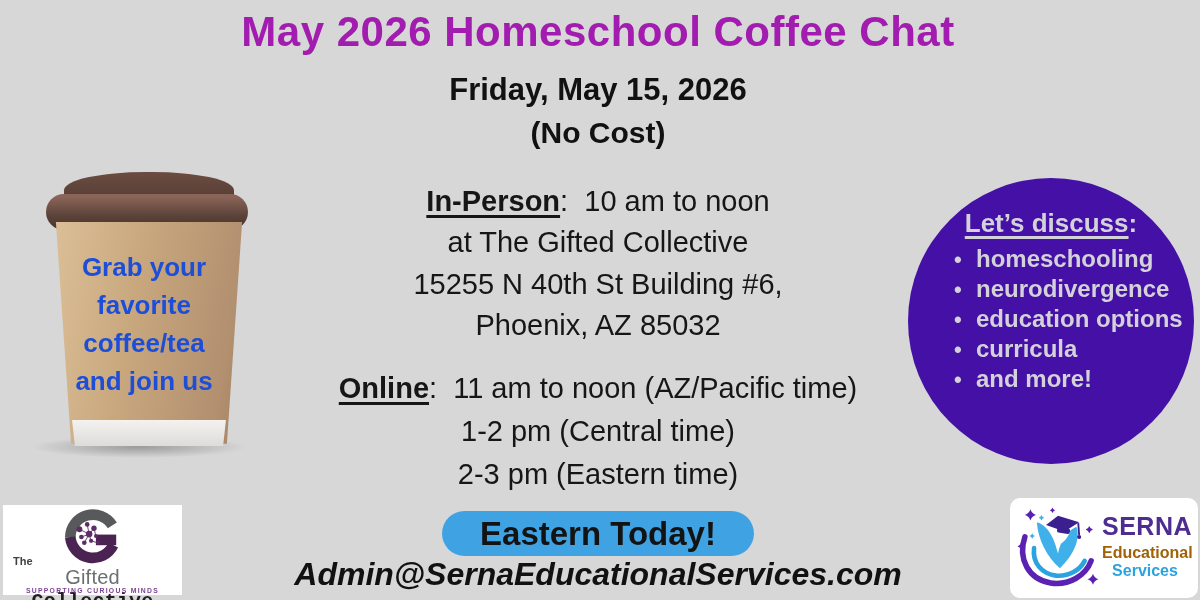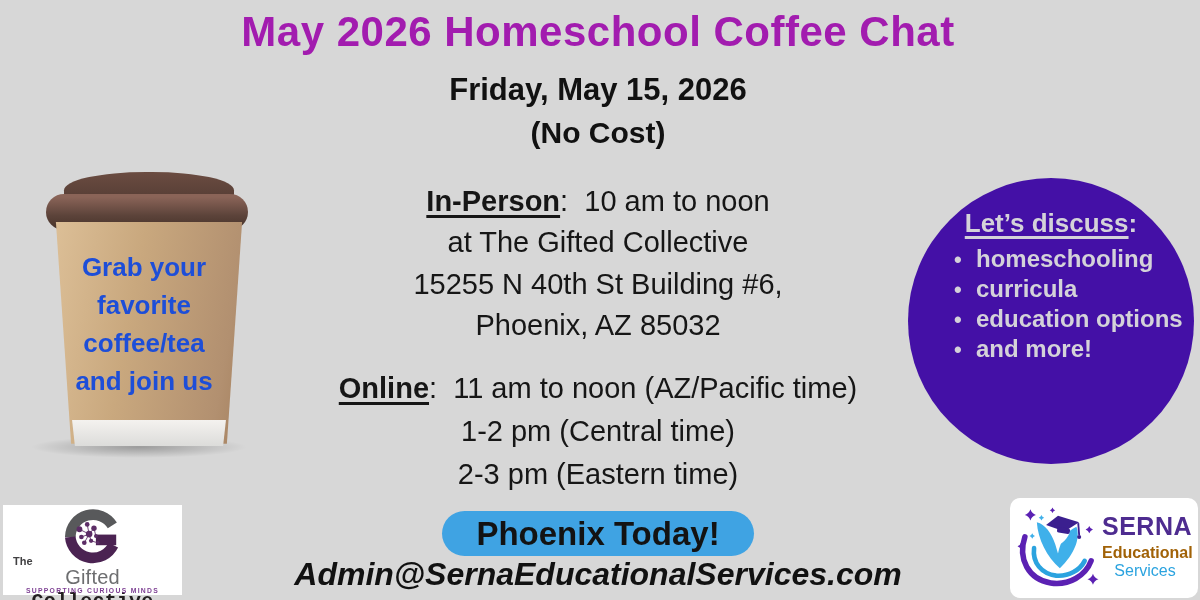--- a/index.html
+++ b/index.html
@@ -52,21 +52,21 @@
   .gc-name .g1 { color:#6d6e70; font-weight:500; }
   .gc-name .g2 { color:#231f20; font-weight:800;font-family:Liberation Mono, monospace; }
   .gc-tag { position:absolute; left:0; top:82px; width:100%; text-align:center; font-size:6.8px; font-weight:bold; letter-spacing:1.3px; color:#7d3f93; }
 
   
   .sn-box { left:1010px; top:498px; width:188px; height:100px; background:#ffffff; border-radius:10px; }
   .sn-mark { position:absolute; left:2px; top:4px; }
   .sn-text { position:absolute; left:92px; top:14px; width:92px; }
   .sn-name { font-size:25px; font-weight:800; color:#4e2c90; letter-spacing:0.5px; }
   .sn-l1 { font-size:16px; font-weight:800; color:#a16207; margin-top:3px; }
-  .sn-l2 { font-size:16px; font-weight:400; color:#2ba3df; text-align:center; width:86px; }
+  .sn-l2 { font-size:16px; font-weight:700; color:#2ba3df; text-align:center; width:86px; }
 </style>
 </head>
 <body>
 
 <div class="abs ctr title">May 2026 Homeschool Coffee Chat</div>
 <div class="abs ctr date">Friday, May 15, 2026</div>
 <div class="abs ctr cost">(No Cost)</div>
 
 <div class="abs cup">
   <div class="abs cup-shadow"></div>
@@ -88,28 +88,29 @@
 <div class="abs ctr bodyline" style="top:309px">Phoenix, AZ 85032</div>
 
 <div class="abs ctr bodyline pre" style="top:372px"><span class="lbl">Online</span><span>:  </span><span>11 am to noon (AZ/Pacific time)</span></div>
 <div class="abs ctr bodyline" style="top:415px">1-2 pm (Central time)</div>
 <div class="abs ctr bodyline" style="top:458px">2-3 pm (Eastern time)</div>
 
 <div class="abs circle">
   <div class="circle-head"><span class="u">Let’s discuss</span><span>:</span></div>
   <ul class="circle-list">
     <li><span class="dot">•</span><span>homeschooling</span></li>
+    <li><span class="dot">•</span><span>neurodivergence</span></li>
+    <li><span class="dot">•</span><span>education options</span></li>
     <li><span class="dot">•</span><span>curricula</span></li>
-    <li><span class="dot">•</span><span>education options</span></li>
     <li><span class="dot">•</span><span>and more!</span></li>
   </ul>
 </div>
 
 <div class="abs pill">
-  <span>Phoenix Today!</span>
+  <span>Eastern Today!</span>
 </div>
 <div class="abs ctr email">Admin@SernaEducationalServices.com</div>
 
 <div class="abs gc-box">
   <svg class="gc-mark" width="58" height="58" viewBox="0 0 60 60">
     <path d="M 6.5,30 A 23.5,23.5 0 0 1 50,18" fill="none" stroke="#58595b" stroke-width="11"></path>
     <path d="M 6.5,30 A 23.5,23.5 0 0 0 51,38.5" fill="none" stroke="#4b2352" stroke-width="11"></path>
     <rect x="33" y="27.5" width="21" height="11" fill="#4b2352"></rect>
     <g stroke="#5c2d66" stroke-width="0.9" fill="none">
       <line x1="16" y1="22" x2="26" y2="27"></line>

